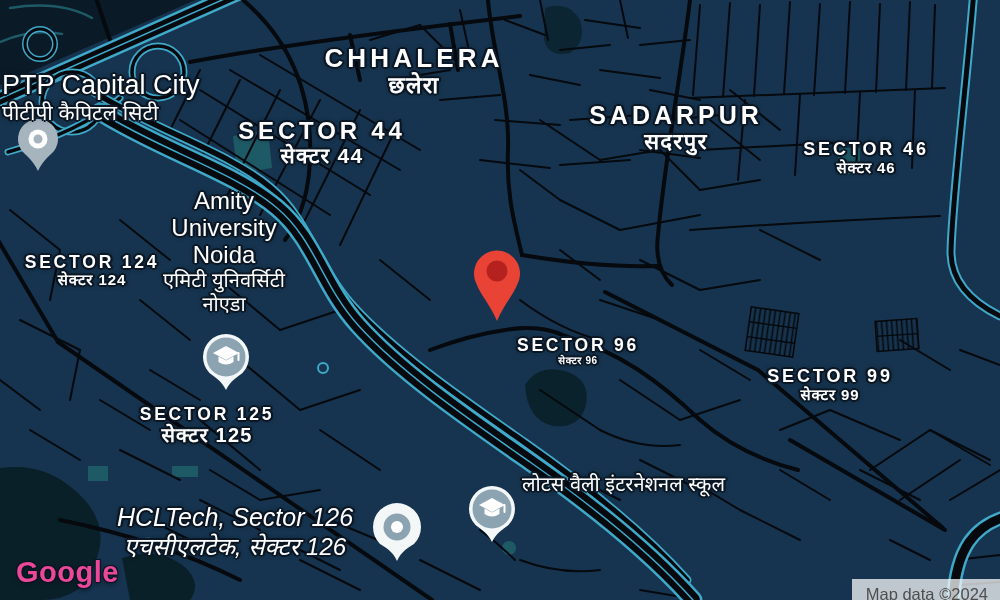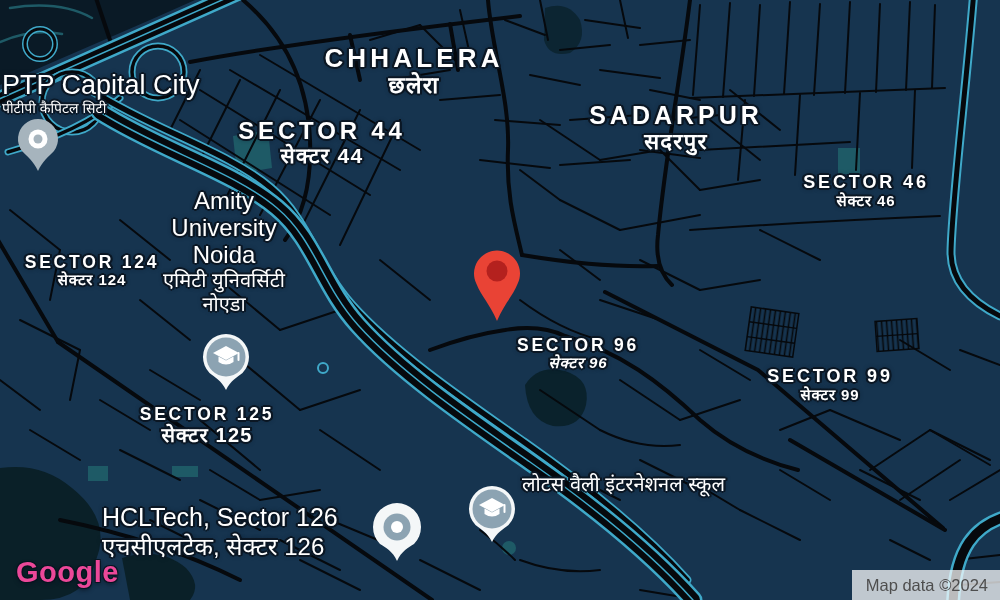--- a/index.html
+++ b/index.html
@@ -24,21 +24,21 @@
   .area { font-weight:bold; letter-spacing:.16em; text-align:center; transform:translateX(-50%); line-height:1.1; }
   .area .hi { letter-spacing:.06em; }
   .poi  { font-weight:400; line-height:1.1; }
   .poi .hi { display:block; }
   .wrap { white-space:normal; }
 
   .google-logo { position:absolute; left:16px; top:556px; font-size:29px; font-weight:bold; color:#ec4899;
     letter-spacing:.5px;
     text-shadow:-1px -1px 0 rgba(8,20,32,.85), 1px -1px 0 rgba(8,20,32,.85), -1px 1px 0 rgba(8,20,32,.85),
                  1px 1px 0 rgba(8,20,32,.85), 0 2px 4px rgba(8,20,32,.9); }
-  .attribution { position:absolute; right:0; bottom:0; height:30px; line-height:30px;
+  .attribution { position:absolute; right:0; bottom:0; height:21px; line-height:30px;
     background:rgba(255,255,255,.73); color:#4e4e4e; font-size:16.5px; padding:0 12px 0 14px; }
 </style>
 </head>
 <body>
 
 <div id="map">
 
   <svg width="1000" height="600" viewBox="0 0 1000 600">
     <defs>
       <pattern id="hatch" width="5" height="5" patternUnits="userSpaceOnUse">
@@ -301,50 +301,50 @@
     <div class="hi" style="font-size:23px;">छलेरा</div>
   </div>
   <div class="lbl area" style="left:322px; top:118px; font-size:24px;">
     <div>SECTOR 44</div>
     <div class="hi" style="font-size:21px;">सेक्टर 44</div>
   </div>
   <div class="lbl area" style="left:676px; top:102px; font-size:25px;">
     <div>SADARPUR</div>
     <div class="hi" style="font-size:22px;">सदरपुर</div>
   </div>
-  <div class="lbl area" style="left:866px; top:173px; font-size:18px;">
+  <div class="lbl area" style="left:866px; top:140px; font-size:18px;">
     <div>SECTOR 46</div>
     <div class="hi" style="font-size:15px;">सेक्टर 46</div>
   </div>
   <div class="lbl area" style="left:578px; top:336px; font-size:17.5px;">
     <div>SECTOR 96</div>
-    <div class="hi" style="font-size:15px;font-style:italic;">सेक्टर 96</div>
+    <div class="hi" style="font-size:10px;">सेक्टर 96</div>
   </div>
   <div class="lbl area" style="left:830px; top:367px; font-size:18px;">
     <div>SECTOR 99</div>
     <div class="hi" style="font-size:15px;">सेक्टर 99</div>
   </div>
   <div class="lbl area" style="left:92px; top:253px; font-size:17.5px;">
     <div>SECTOR 124</div>
     <div class="hi" style="font-size:15px;">सेक्टर 124</div>
   </div>
   <div class="lbl area" style="left:207px; top:405px; font-size:17.5px;">
     <div>SECTOR 125</div>
     <div class="hi" style="font-size:20px;">सेक्टर 125</div>
   </div>
 
   <div class="lbl poi" style="left:2px; top:71px; font-size:27px;">
     <span>PTP Capital City</span>
-    <span class="hi" style="font-size:14px;">पीटीपी कैपिटल सिटी</span>
+    <span class="hi" style="font-size:21px;">पीटीपी कैपिटल सिटी</span>
   </div>
   <div class="lbl poi wrap" style="left:224px; top:187px; width:140px; transform:translateX(-50%); text-align:center; font-size:24px; line-height:1.13;">
     <span>Amity University Noida</span>
     <span class="hi" style="font-size:20px; line-height:1.18; margin-top:1px;">एमिटी युनिवर्सिटी नोएडा</span>
   </div>
-  <div class="lbl poi wrap" style="left:102px; top:504px; width:266px; text-align:left; font-size:25px;">
+  <div class="lbl poi wrap" style="left:102px; top:504px; width:266px; text-align:center; font-size:25px;font-style:italic;">
     <span>HCLTech, Sector 126</span>
     <span class="hi" style="font-size:24px; line-height:1.12; margin-top:2px;">एचसीएलटेक, सेक्टर 126</span>
   </div>
   <div class="lbl poi wrap" style="left:522px; top:470px; width:248px; font-size:25px; line-height:1.07;">
     <span class="hi" style="font-size:20px; line-height:1.15; margin-top:3px;">लोटस वैली इंटरनेशनल स्कूल</span>
   </div>
 
   <div class="google-logo">Google</div>
   <div class="attribution">Map data ©2024</div>
 </div>

